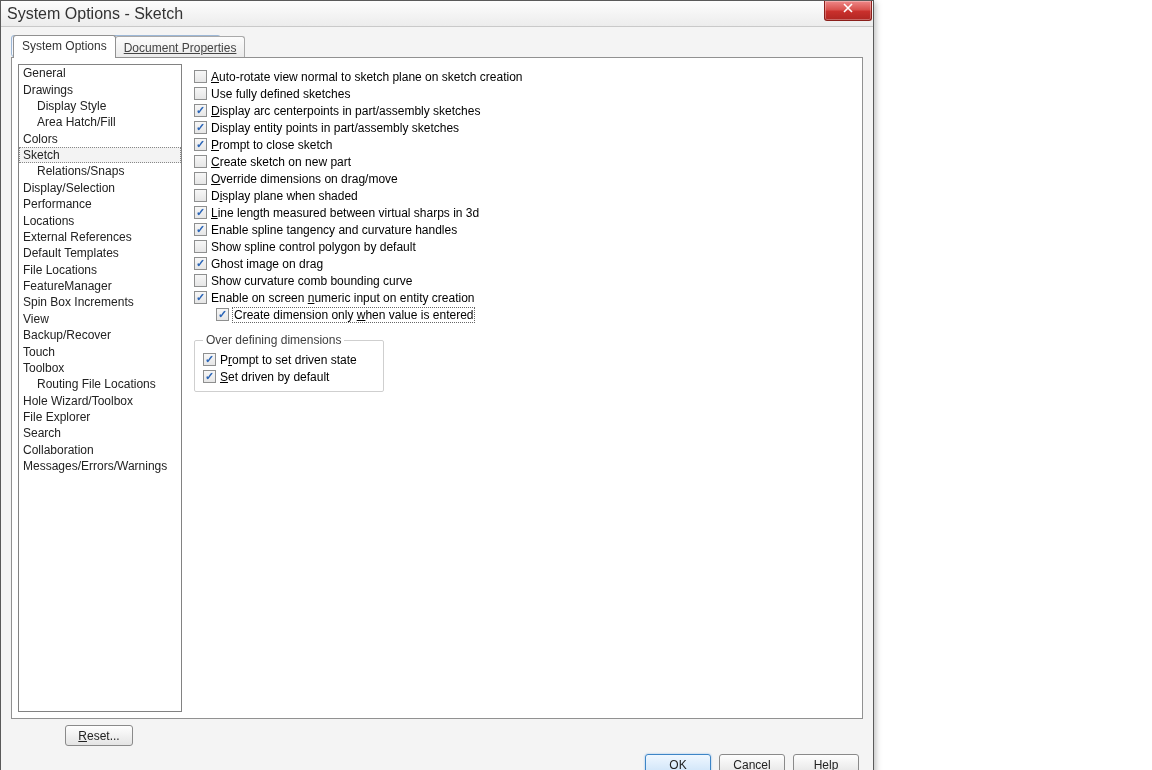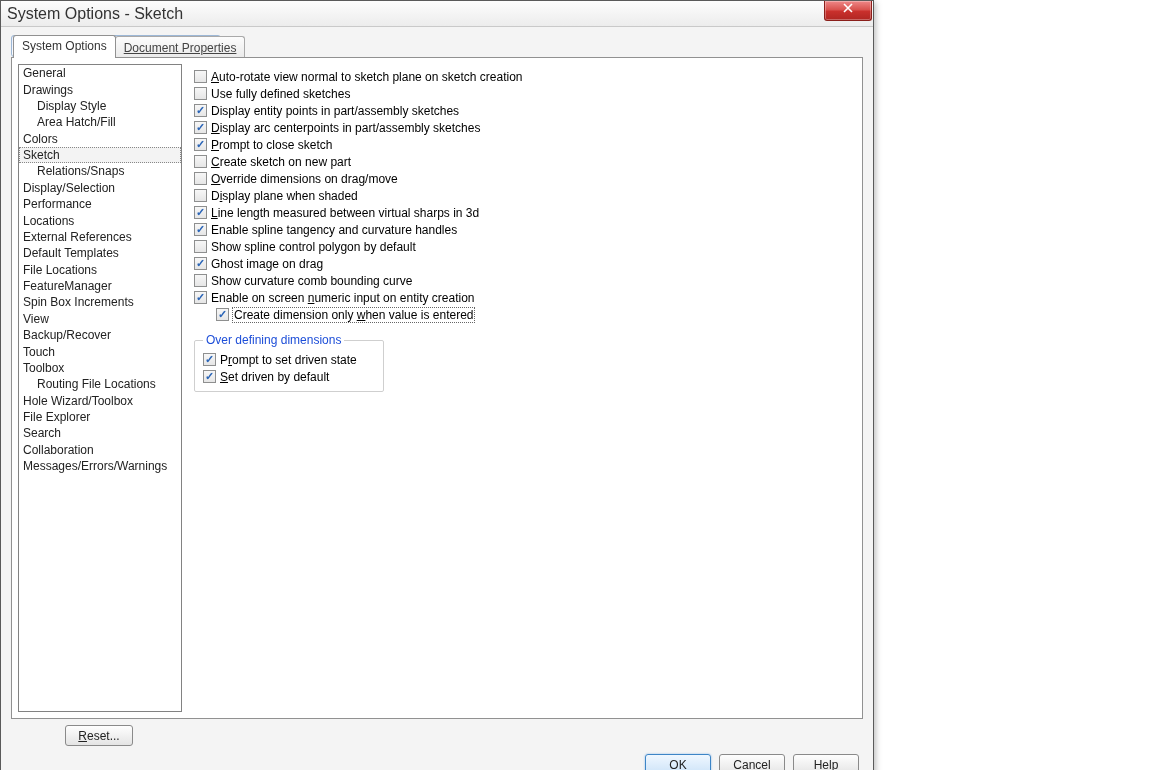--- a/index.html
+++ b/index.html
@@ -203,21 +203,21 @@
   }
   fieldset.group {
     border: 1px solid #cfcfcf;
     border-radius: 2px;
     margin: 10px 0 0 0;
     padding: 4px 8px 6px 8px;
     width: 172px;
   }
   fieldset.group legend {
     font-size: 12px;
-    color: #1d4ed8;
+    color: #404040;
     padding: 0 3px;
   }
   .bottom-row {
     display: flex;
     justify-content: space-between;
     margin-top: 6px;
     align-items: center;
   }
   .reset-area {
     width: 176px;
@@ -311,26 +311,26 @@
       <div class="main-panel">
         <div class="chk-row">
             <span id="chk-auto_rotate" class="chk"></span>
             <span class="chk-label"><span class="ul">A</span>uto-rotate view normal to sketch plane on sketch creation</span>
           </div>
         <div class="chk-row">
             <span id="chk-fully_defined" class="chk"></span>
             <span class="chk-label">Use fully defined sketches</span>
           </div>
         <div class="chk-row">
+            <span id="chk-arc_centerpoints" class="chk checked"></span>
+            <span class="chk-label"><span class="ul">D</span>isplay arc centerpoints in part/assembly sketches</span>
+          </div>
+        <div class="chk-row">
             <span id="chk-entity_points" class="chk checked"></span>
             <span class="chk-label">Display entity points in part/assembly sketches</span>
-          </div>
-        <div class="chk-row">
-            <span id="chk-arc_centerpoints" class="chk checked"></span>
-            <span class="chk-label"><span class="ul">D</span>isplay arc centerpoints in part/assembly sketches</span>
           </div>
         <div class="chk-row">
             <span id="chk-prompt_close" class="chk checked"></span>
             <span class="chk-label"><span class="ul">P</span>rompt to close sketch</span>
           </div>
         <div class="chk-row">
             <span id="chk-create_new_part" class="chk"></span>
             <span class="chk-label"><span class="ul">C</span>reate sketch on new part</span>
           </div>
         <div class="chk-row">

